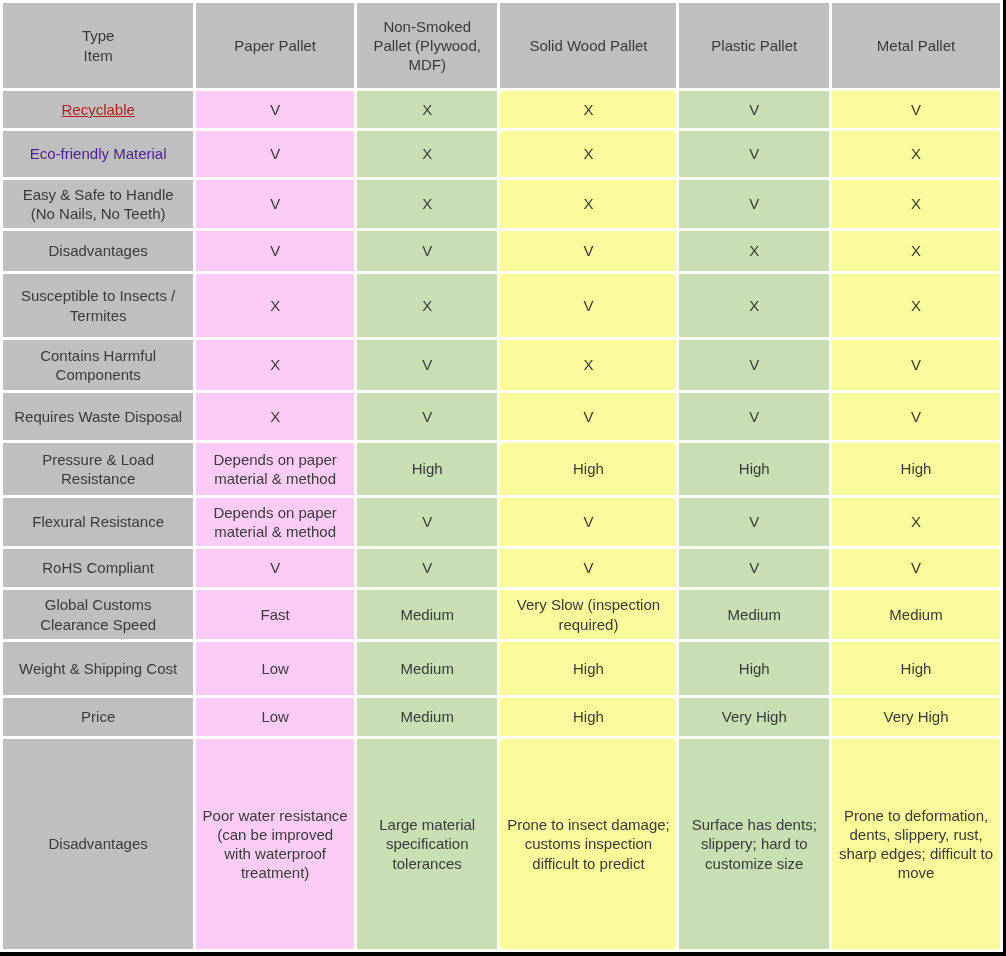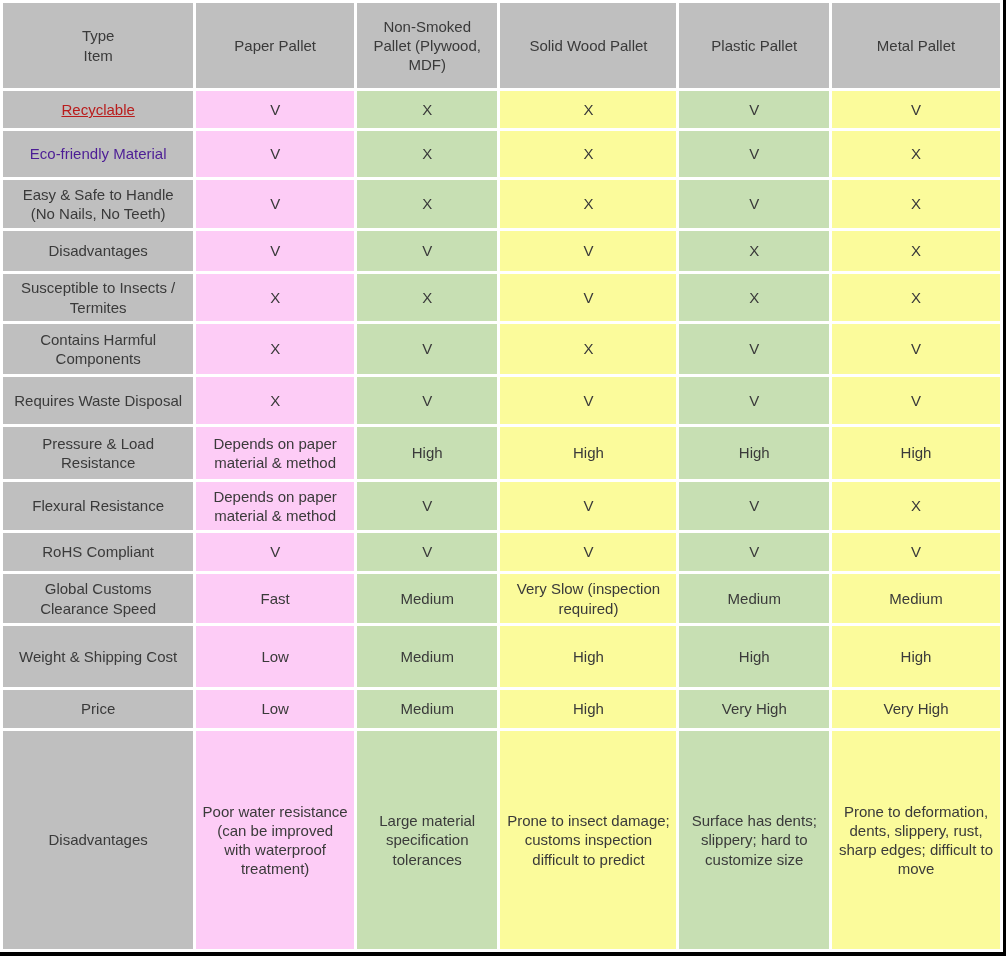--- a/index.html
+++ b/index.html
@@ -90,21 +90,21 @@
           <td style="background: rgb(251, 251, 155); color: rgb(58, 58, 58);"><span>X</span></td>
         </tr>
         <tr style="height: 40px;">
           <th style="background: rgb(191, 191, 191); color: rgb(58, 58, 58);"><span>Disadvantages</span></th>
           <td style="background: rgb(253, 204, 246); color: rgb(58, 58, 58);"><span>V</span></td>
           <td style="background: rgb(199, 223, 179); color: rgb(58, 58, 58);"><span>V</span></td>
           <td style="background: rgb(251, 251, 155); color: rgb(58, 58, 58);"><span>V</span></td>
           <td style="background: rgb(199, 223, 179); color: rgb(58, 58, 58);"><span>X</span></td>
           <td style="background: rgb(251, 251, 155); color: rgb(58, 58, 58);"><span>X</span></td>
         </tr>
-        <tr style="height: 47px;">
+        <tr style="height: 63px;">
           <th style="background: rgb(191, 191, 191); color: rgb(58, 58, 58);"><span>Susceptible to Insects / Termites</span></th>
           <td style="background: rgb(253, 204, 246); color: rgb(58, 58, 58);"><span>X</span></td>
           <td style="background: rgb(199, 223, 179); color: rgb(58, 58, 58);"><span>X</span></td>
           <td style="background: rgb(251, 251, 155); color: rgb(58, 58, 58);"><span>V</span></td>
           <td style="background: rgb(199, 223, 179); color: rgb(58, 58, 58);"><span>X</span></td>
           <td style="background: rgb(251, 251, 155); color: rgb(58, 58, 58);"><span>X</span></td>
         </tr>
         <tr style="height: 50px;">
           <th style="background: rgb(191, 191, 191); color: rgb(58, 58, 58);"><span>Contains Harmful Components</span></th>
           <td style="background: rgb(253, 204, 246); color: rgb(58, 58, 58);"><span>X</span></td>
@@ -146,21 +146,21 @@
           <td style="background: rgb(251, 251, 155); color: rgb(58, 58, 58);"><span>V</span></td>
         </tr>
         <tr style="height: 49px;">
           <th style="background: rgb(191, 191, 191); color: rgb(58, 58, 58);"><span>Global Customs Clearance Speed</span></th>
           <td style="background: rgb(253, 204, 246); color: rgb(58, 58, 58);"><span>Fast</span></td>
           <td style="background: rgb(199, 223, 179); color: rgb(58, 58, 58);"><span>Medium</span></td>
           <td style="background: rgb(251, 251, 155); color: rgb(58, 58, 58);"><span>Very Slow (inspection required)</span></td>
           <td style="background: rgb(199, 223, 179); color: rgb(58, 58, 58);"><span>Medium</span></td>
           <td style="background: rgb(251, 251, 155); color: rgb(58, 58, 58);"><span>Medium</span></td>
         </tr>
-        <tr style="height: 61px;">
+        <tr style="height: 53px;">
           <th style="background: rgb(191, 191, 191); color: rgb(58, 58, 58);"><span>Weight &amp; Shipping Cost</span></th>
           <td style="background: rgb(253, 204, 246); color: rgb(58, 58, 58);"><span>Low</span></td>
           <td style="background: rgb(199, 223, 179); color: rgb(58, 58, 58);"><span>Medium</span></td>
           <td style="background: rgb(251, 251, 155); color: rgb(58, 58, 58);"><span>High</span></td>
           <td style="background: rgb(199, 223, 179); color: rgb(58, 58, 58);"><span>High</span></td>
           <td style="background: rgb(251, 251, 155); color: rgb(58, 58, 58);"><span>High</span></td>
         </tr>
         <tr style="height: 38px;">
           <th style="background: rgb(191, 191, 191); color: rgb(58, 58, 58);"><span>Price</span></th>
           <td style="background: rgb(253, 204, 246); color: rgb(58, 58, 58);"><span>Low</span></td>

